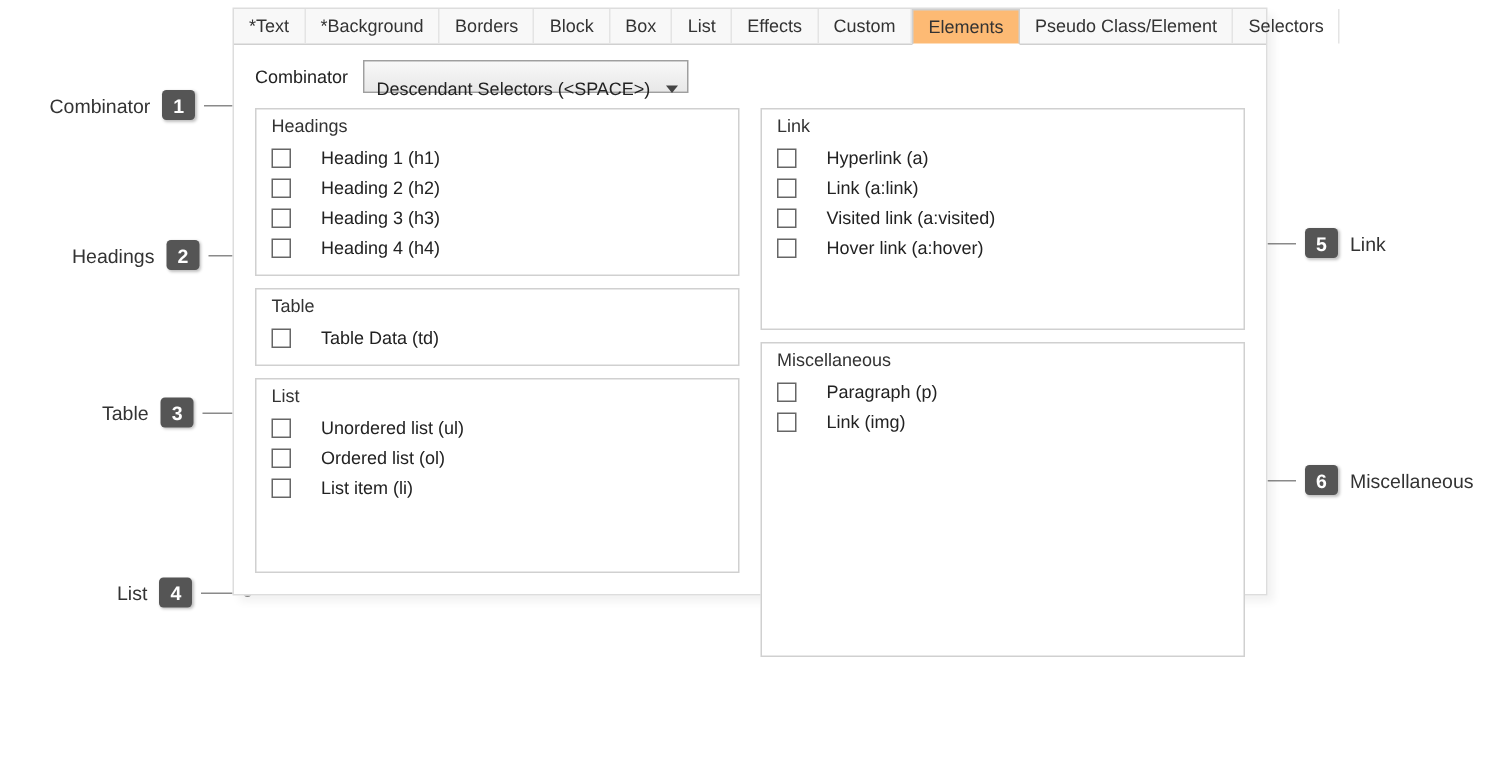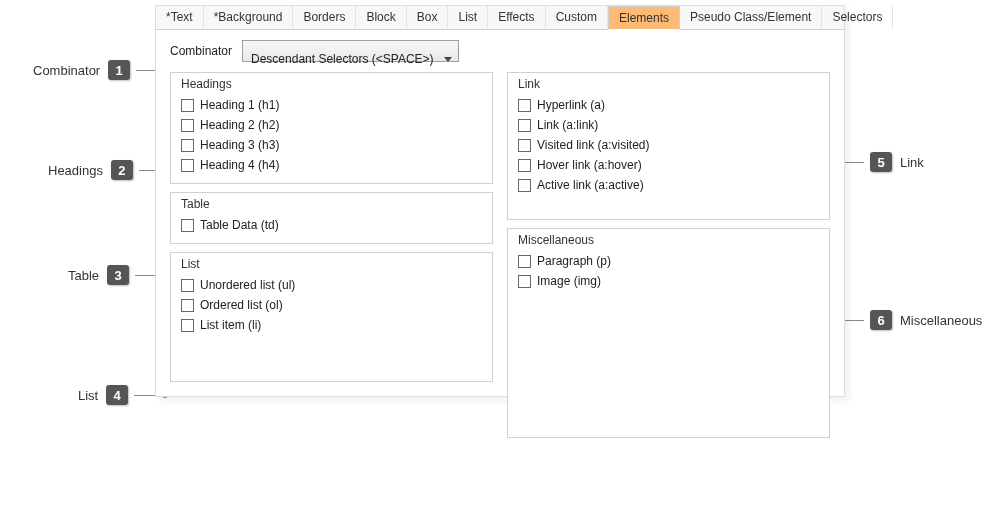--- a/index.html
+++ b/index.html
@@ -89,21 +89,21 @@
     position: relative;
   }
   .legend {
     font-size: 12px;
     color: #333;
     margin: -2px 0 4px 0;
   }
   .check {
     display: flex;
     align-items: center;
-    gap: 6px;
+    gap: 20px;
     padding: 3px 0;
     cursor: pointer;
     text-align: right;
   }
   .cb {
     width: 13px; height: 13px;
     border: 1px solid #666;
     background: #fff;
     flex: 0 0 13px;
   }
@@ -281,33 +281,29 @@
               <span>Link (a:link)</span>
             </label>
           <label class="check">
               <span class="cb"></span>
               <span>Visited link (a:visited)</span>
             </label>
           <label class="check">
               <span class="cb"></span>
               <span>Hover link (a:hover)</span>
             </label>
-          <label class="check">
-              <span class="cb"></span>
-              <span>Active link (a:active)</span>
-            </label>
         </div>
 
         <div class="fieldset" style="min-height:210px">
           <div class="legend">Miscellaneous</div>
           <label class="check">
               <span class="cb"></span>
               <span>Paragraph (p)</span>
             </label>
           <label class="check">
               <span class="cb"></span>
-              <span>Image (img)</span>
+              <span>Link (img)</span>
             </label>
         </div>
       </div>
     </div>
   </div>
 </div>
 
 </body></html>

